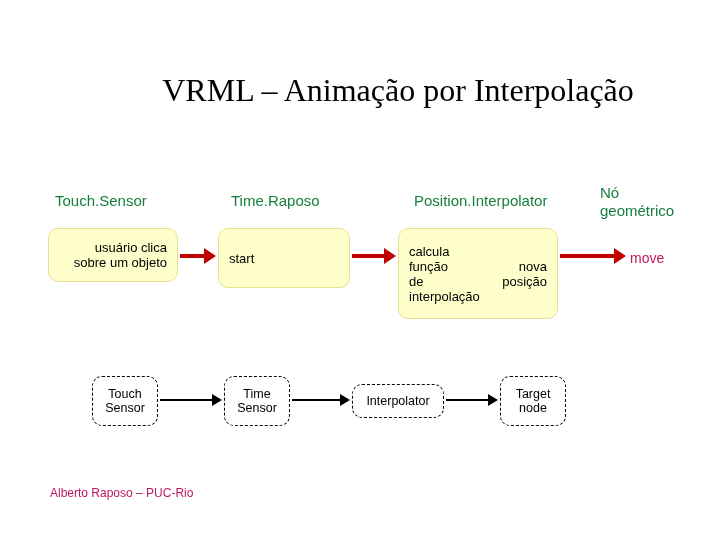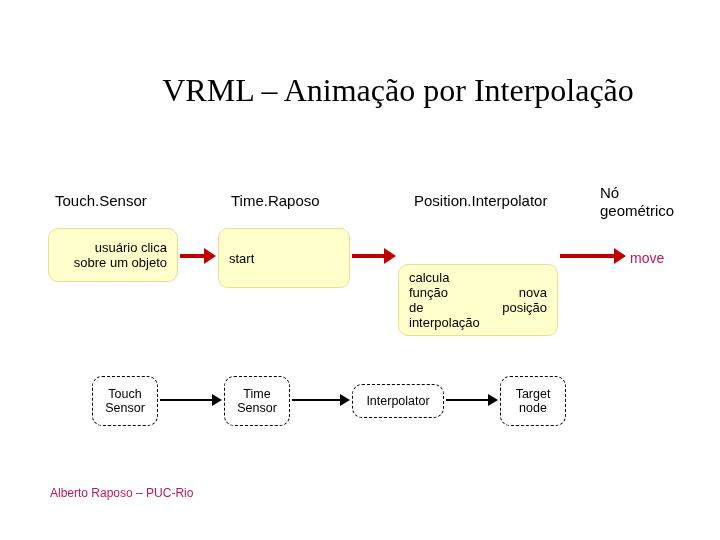--- a/index.html
+++ b/index.html
@@ -20,21 +20,21 @@
     text-align: center;
     font-family: "Times New Roman", Times, serif;
     font-size: 32px;
     font-weight: 400;
     color: #000;
     margin-left: 38px;
   }
   .col-head {
     position: absolute;
     font-size: 15px;
-    color: #000000;
+    color: #15803d;
     line-height: 1.2;
   }
   .box {
     position: absolute;
     background: #ffffcc;
     border: 1px solid #e8e090;
     border-radius: 10px;
     font-size: 13px;
     color: #000;
     padding: 8px 10px;
@@ -111,21 +111,21 @@
 
 <div class="box" style="left:48px; top:228px; width:130px; height:54px; ">
   <span class="right" style="white-space:pre; text-align:right;">usuário clica
 sobre um objeto</span>
 </div>
 
 <div class="box" style="left:218px; top:228px; width:132px; height:60px;">
   <span class="left">start</span>
 </div>
 
-<div class="box" style="left:398px; top:228px; width:160px; height:72px;margin-top:36px;">
+<div class="box" style="left:398px; top:228px; width:160px; height:91px;">
   <span class="left" style="white-space:pre;">calcula
 função
 de
 interpolação</span>
   <span class="right" style="white-space:pre; text-align:right; padding-left:8px;">nova
 posição</span>
 </div>
 
 <div class="move-label" style="left:630px; top:250px;">move</div>
 

